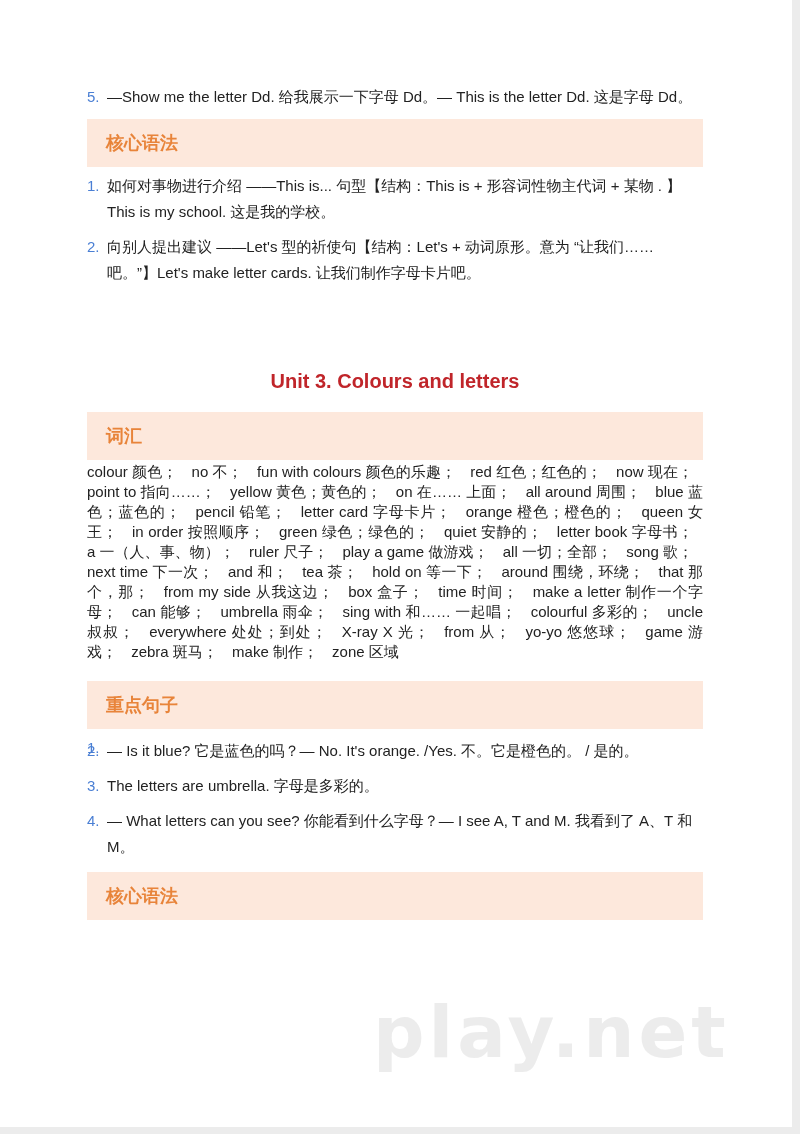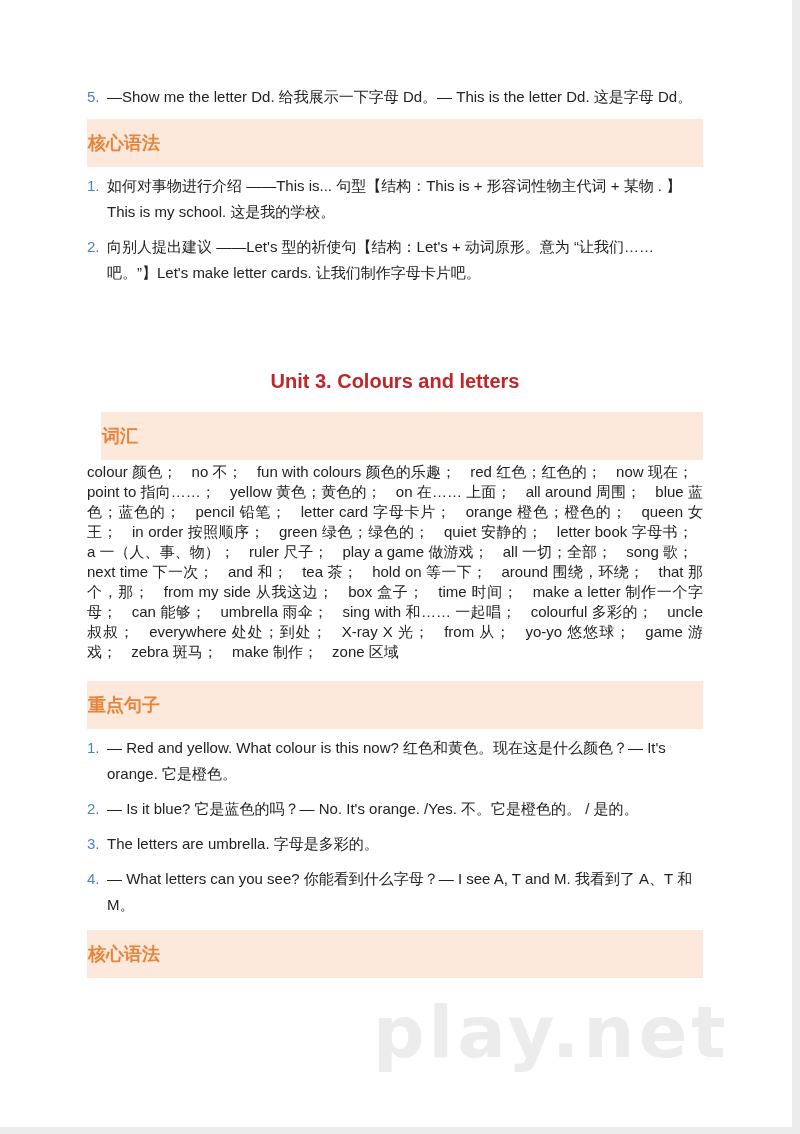--- a/index.html
+++ b/index.html
@@ -26,21 +26,21 @@
     margin-bottom: 9px;
   }
   .item .num {
     position: absolute; left: 0; top: 0;
     color: #4a7fd4;
   }
   .banner {
     background: #fde8dc;
     height: 48px;
     display: flex; align-items: center;
-    padding-left: 1px;
+    padding-left: 19px;
     margin: 0 0 6px 0;
   }
   .banner span {
     color: #e8843a;
     font-size: 18px;
     font-weight: bold;
   }
   .unit-title {
     text-align: center;
     color: #c0252a;
@@ -88,33 +88,32 @@
     </div>
     <div class="item">
       <span class="num">2.</span>
       <span>向别人提出建议 ——Let's 型的祈使句【结构：Let's + 动词原形。意为 “让我们…… 吧。”】Let's make letter cards. 让我们制作字母卡片吧。</span>
     </div>
 
     <div style="height:55px;"></div>
 
     <h2 class="unit-title">Unit 3. Colours and letters</h2>
 
-    <div class="banner" style="margin-top:10px;margin-bottom:2px;margin-left:14px;">
+    <div class="banner" style="margin-top:10px;margin-bottom:2px;">
       <span>词汇</span>
     </div>
 
     <p class="vocab" id="vocab-list"><span class="entry">colour 颜色；</span> <span class="entry">no 不；</span> <span class="entry">fun with colours 颜色的乐趣；</span> <span class="entry">red 红色；红色的；</span> <span class="entry">now 现在；</span> <span class="entry">point to 指向……；</span> <span class="entry">yellow 黄色；黄色的；</span> <span class="entry">on 在…… 上面；</span> <span class="entry">all around 周围；</span> <span class="entry">blue 蓝色；蓝色的；</span> <span class="entry">pencil 铅笔；</span> <span class="entry">letter card 字母卡片；</span> <span class="entry">orange 橙色；橙色的；</span> <span class="entry">queen 女王；</span> <span class="entry">in order 按照顺序；</span> <span class="entry">green 绿色；绿色的；</span> <span class="entry">quiet 安静的；</span> <span class="entry">letter book 字母书；</span> <span class="entry">a 一（人、事、物）；</span> <span class="entry">ruler 尺子；</span> <span class="entry">play a game 做游戏；</span> <span class="entry">all 一切；全部；</span> <span class="entry">song 歌；</span> <span class="entry">next time 下一次；</span> <span class="entry">and 和；</span> <span class="entry">tea 茶；</span> <span class="entry">hold on 等一下；</span> <span class="entry">around 围绕，环绕；</span> <span class="entry">that 那个，那；</span> <span class="entry">from my side 从我这边；</span> <span class="entry">box 盒子；</span> <span class="entry">time 时间；</span> <span class="entry">make a letter 制作一个字母；</span> <span class="entry">can 能够；</span> <span class="entry">umbrella 雨伞；</span> <span class="entry">sing with 和…… 一起唱；</span> <span class="entry">colourful 多彩的；</span> <span class="entry">uncle 叔叔；</span> <span class="entry">everywhere 处处；到处；</span> <span class="entry">X-ray X 光；</span> <span class="entry">from 从；</span> <span class="entry">yo-yo 悠悠球；</span> <span class="entry">game 游戏；</span> <span class="entry">zebra 斑马；</span> <span class="entry">make 制作；</span> <span class="entry">zone 区域</span> </p>
 
     <div class="banner" style="margin-top:19px;">
       <span>重点句子</span>
     </div>
 
     <div class="item">
       <span class="num">1.</span>
-      <span>— Red and yellow. What colour is this now? 红色和黄色。现在这是什么颜色？— It's orange. 它是橙色。</span>
     </div>
     <div class="item">
       <span class="num">2.</span>
       <span>— Is it blue? 它是蓝色的吗？— No. It's orange. /Yes. 不。它是橙色的。 / 是的。</span>
     </div>
     <div class="item">
       <span class="num">3.</span>
       <span>The letters are umbrella. 字母是多彩的。</span>
     </div>
     <div class="item">

